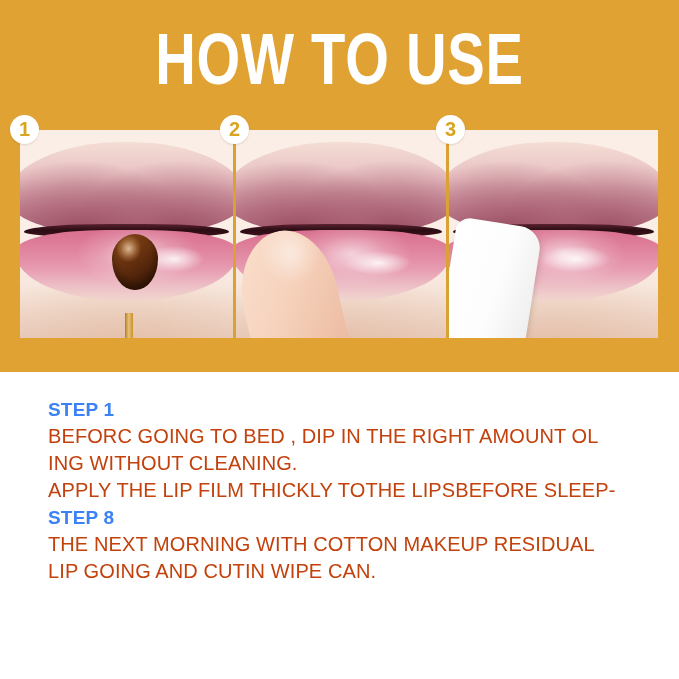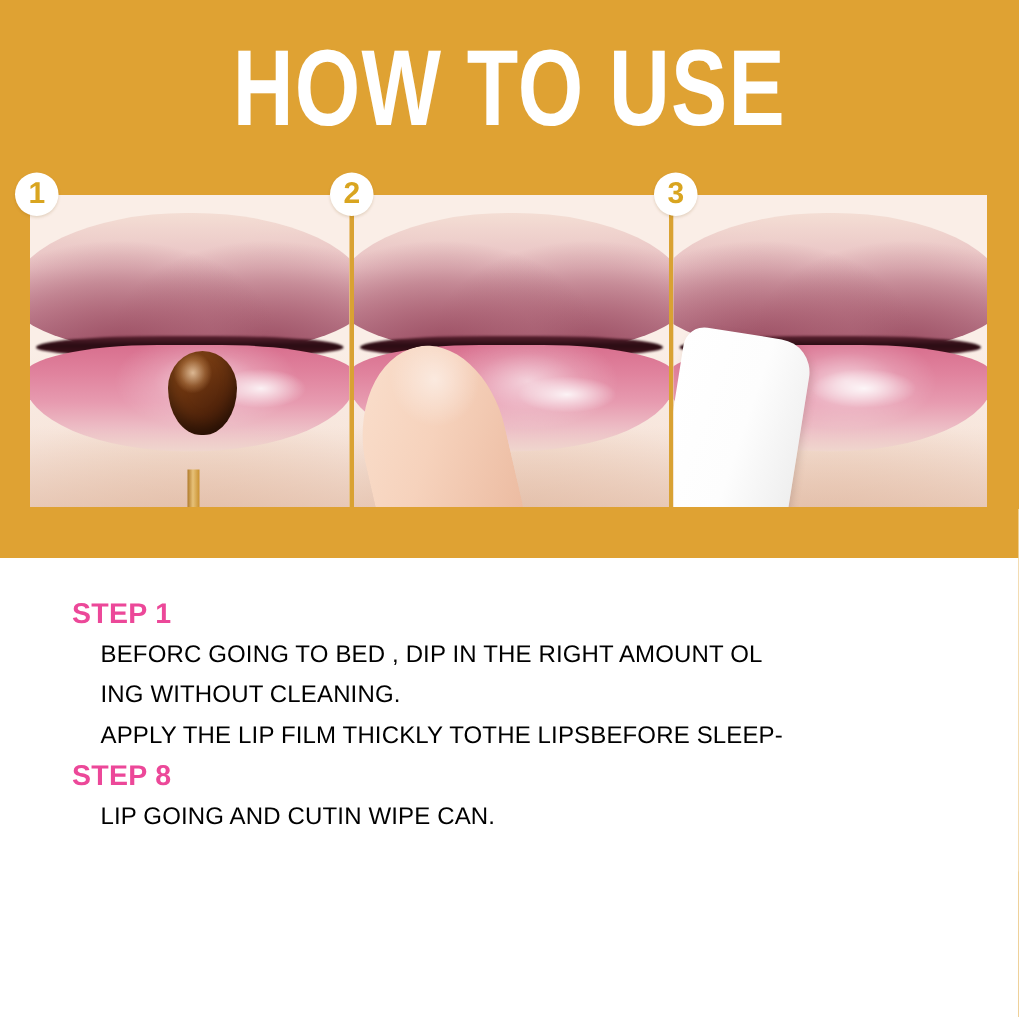--- a/index.html
+++ b/index.html
@@ -141,35 +141,34 @@
   .badge.b2{left:220px;top:115px;}
   .badge.b3{left:436px;top:115px;}
 
   
   .instructions{
     position:absolute;left:48px;top:396px;
     width:600px;
   }
   .step-block{margin-bottom:0;}
   .step-head{
-    color:#ec4899;
+    color:#3b82f6;
     font-weight:bold;
     font-size:19px;
     line-height:27px;
     letter-spacing:.2px;
     white-space:nowrap;
   }
   .step-body{
-    color:#000000;
+    color:#c2410c;
     font-weight:normal;
-    font-size:16px;
+    font-size:20px;
     line-height:27px;
     letter-spacing:.1px;
     white-space:nowrap;
-    margin-left:19px;
   }
 </style>
 </head>
 <body>
 
 <div class="page">
 
   <div class="header-band"></div>
 
   <div class="title">HOW TO USE</div>
@@ -220,18 +219,19 @@
       <div class="step-body">BEFORC GOING TO BED , DIP IN THE RIGHT AMOUNT OL</div>
     </div>
 
     <div class="step-block">
       <div class="step-body">ING WITHOUT CLEANING.</div>
       <div class="step-body">APPLY THE LIP FILM THICKLY TOTHE LIPSBEFORE SLEEP-</div>
     </div>
 
     <div class="step-block">
       <div class="step-head">STEP 8</div>
+      <div class="step-body">THE NEXT MORNING WITH COTTON MAKEUP RESIDUAL</div>
       <div class="step-body">LIP GOING AND CUTIN WIPE CAN.</div>
     </div>
 
   </div>
 
 </div>
 
 </body></html>

